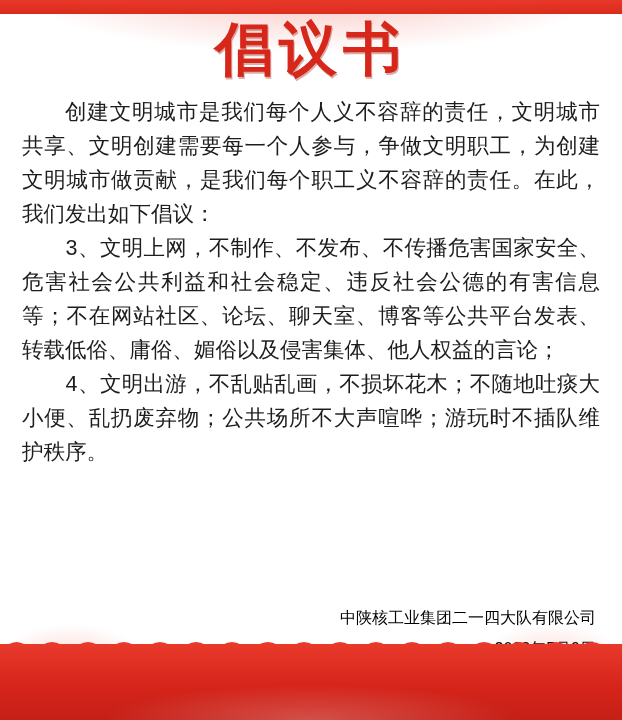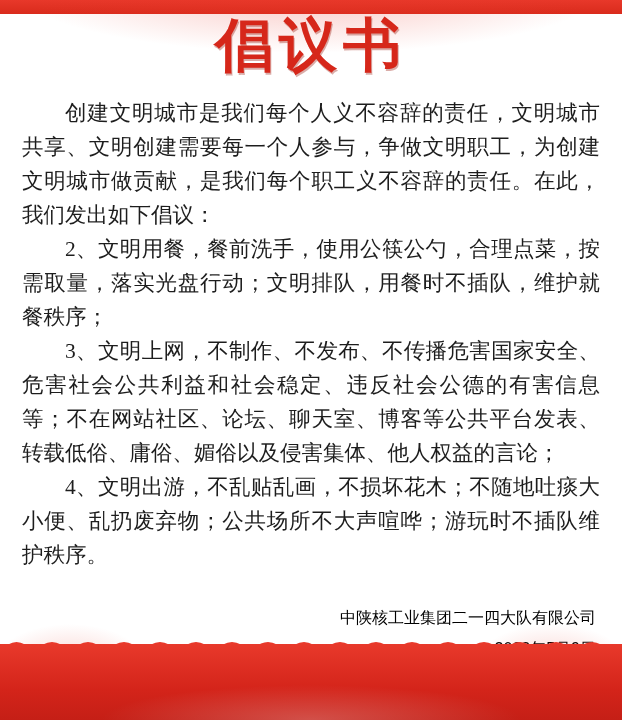--- a/index.html
+++ b/index.html
@@ -38,37 +38,37 @@
   
   .title-wrap {
     position: absolute;
     top: 14px;
     left: 0;
     width: 622px;
     text-align: center;
   }
   .title {
     display: inline-block;
-    font-family: Liberation Mono, monospace;
+    font-family: Liberation Serif, serif;
     font-size: 58px;
     font-weight: bold;
     letter-spacing: 6px;
     color: #d6271a;
     text-shadow: 1px 2px 0 rgba(150,20,10,0.35);
     line-height: 1.25;
   }
   
   .content {
     position: absolute;
     top: 96px;
     left: 22px;
     width: 578px;
   }
   .para {
-    font-family: Liberation Serif, serif;
+    font-family: Liberation Mono, monospace;
     font-size: 21.5px;
     line-height: 34px;
     color: #1d1d1d;
     text-align: justify;
     text-justify: inter-ideograph;
     text-indent: 2em;
     margin: 0 0 0 0;
   }
   .sig-org { top: 608px; position: absolute; right: 26px; width: 560px; text-align: right; }
   .sig-date { top: 639px; position: absolute; right: 26px; width: 560px; text-align: right; }
@@ -123,21 +123,20 @@
 
   <div class="top-band"></div>
   <div class="top-glow"></div>
 
   <div class="title-wrap">
     <div class="title">倡议书</div>
   </div>
 
   <div class="content">
     <p class="para">创建文明城市是我们每个人义不容辞的责任，文明城市共享、文明创建需要每一个人参与，争做文明职工，为创建文明城市做贡献，是我们每个职工义不容辞的责任。在此，我们发出如下倡议：</p>
-    <p class="para">2、文明用餐，餐前洗手，使用公筷公勺，合理点菜，按需取量，落实光盘行动；文明排队，用餐时不插队，维护就餐秩序；</p>
     <p class="para">3、文明上网，不制作、不发布、不传播危害国家安全、危害社会公共利益和社会稳定、违反社会公德的有害信息等；不在网站社区、论坛、聊天室、博客等公共平台发表、转载低俗、庸俗、媚俗以及侵害集体、他人权益的言论；</p>
     <p class="para">4、文明出游，不乱贴乱画，不损坏花木；不随地吐痰大小便、乱扔废弃物；公共场所不大声喧哗；游玩时不插队维护秩序。</p>
   </div>
 
   <div class="sig-org">中陕核工业集团二一四大队有限公司</div>
   <div class="sig-date">2023年5月9日</div>
 
   <div class="corner-glow-l"></div>
   <div class="corner-glow-r"></div>
 

